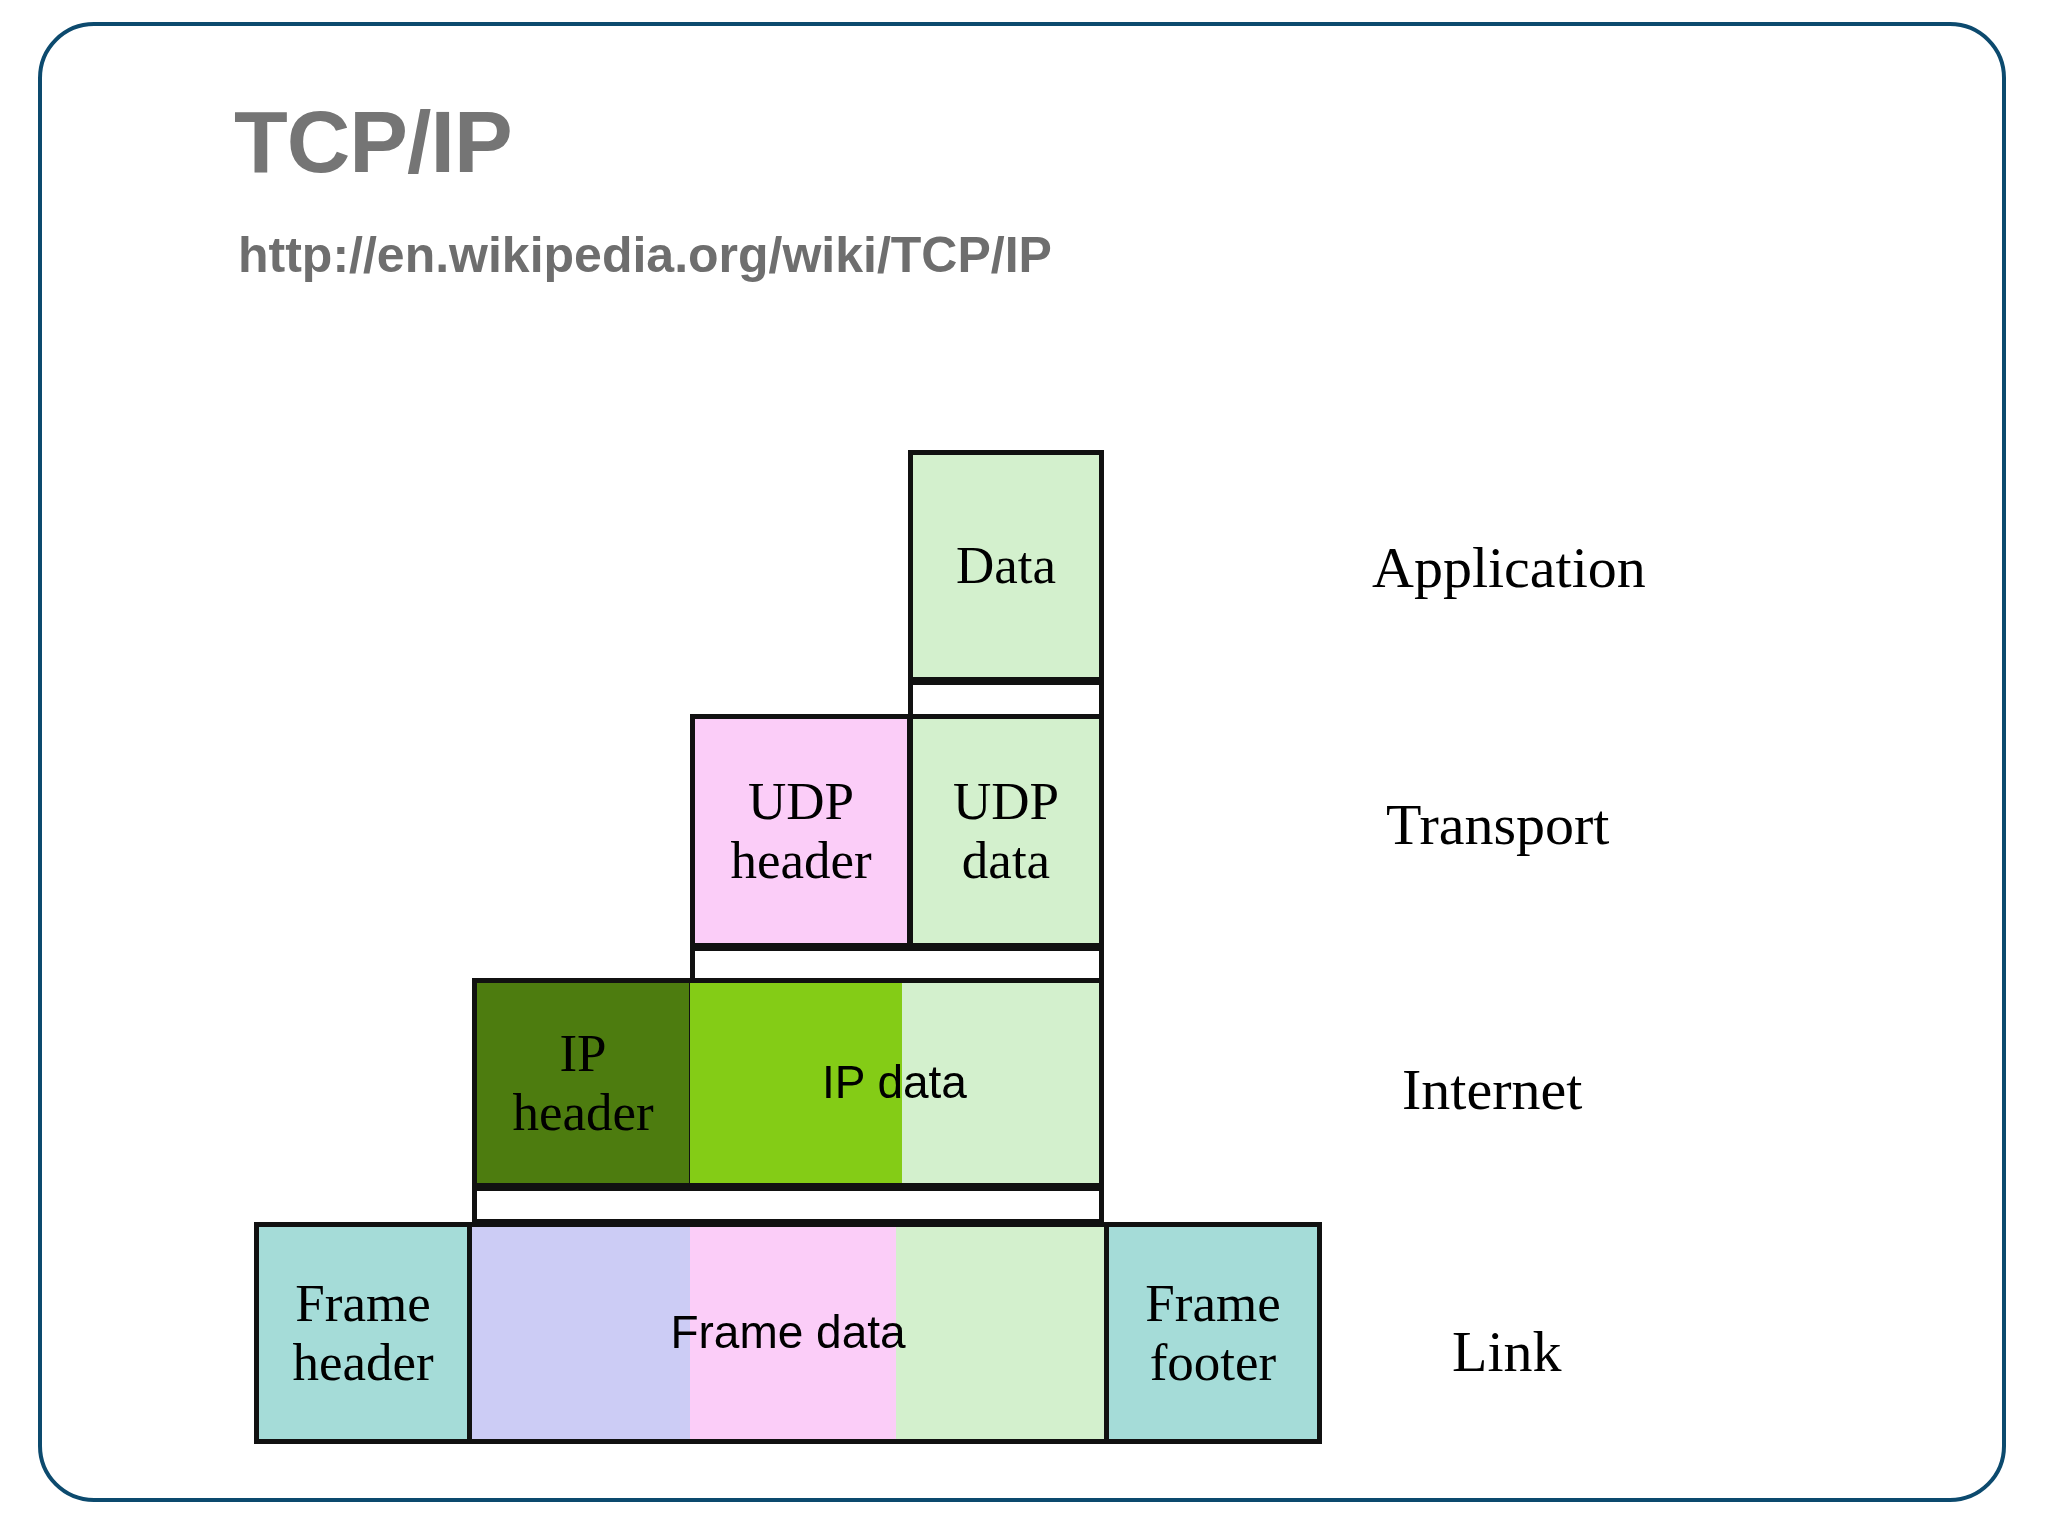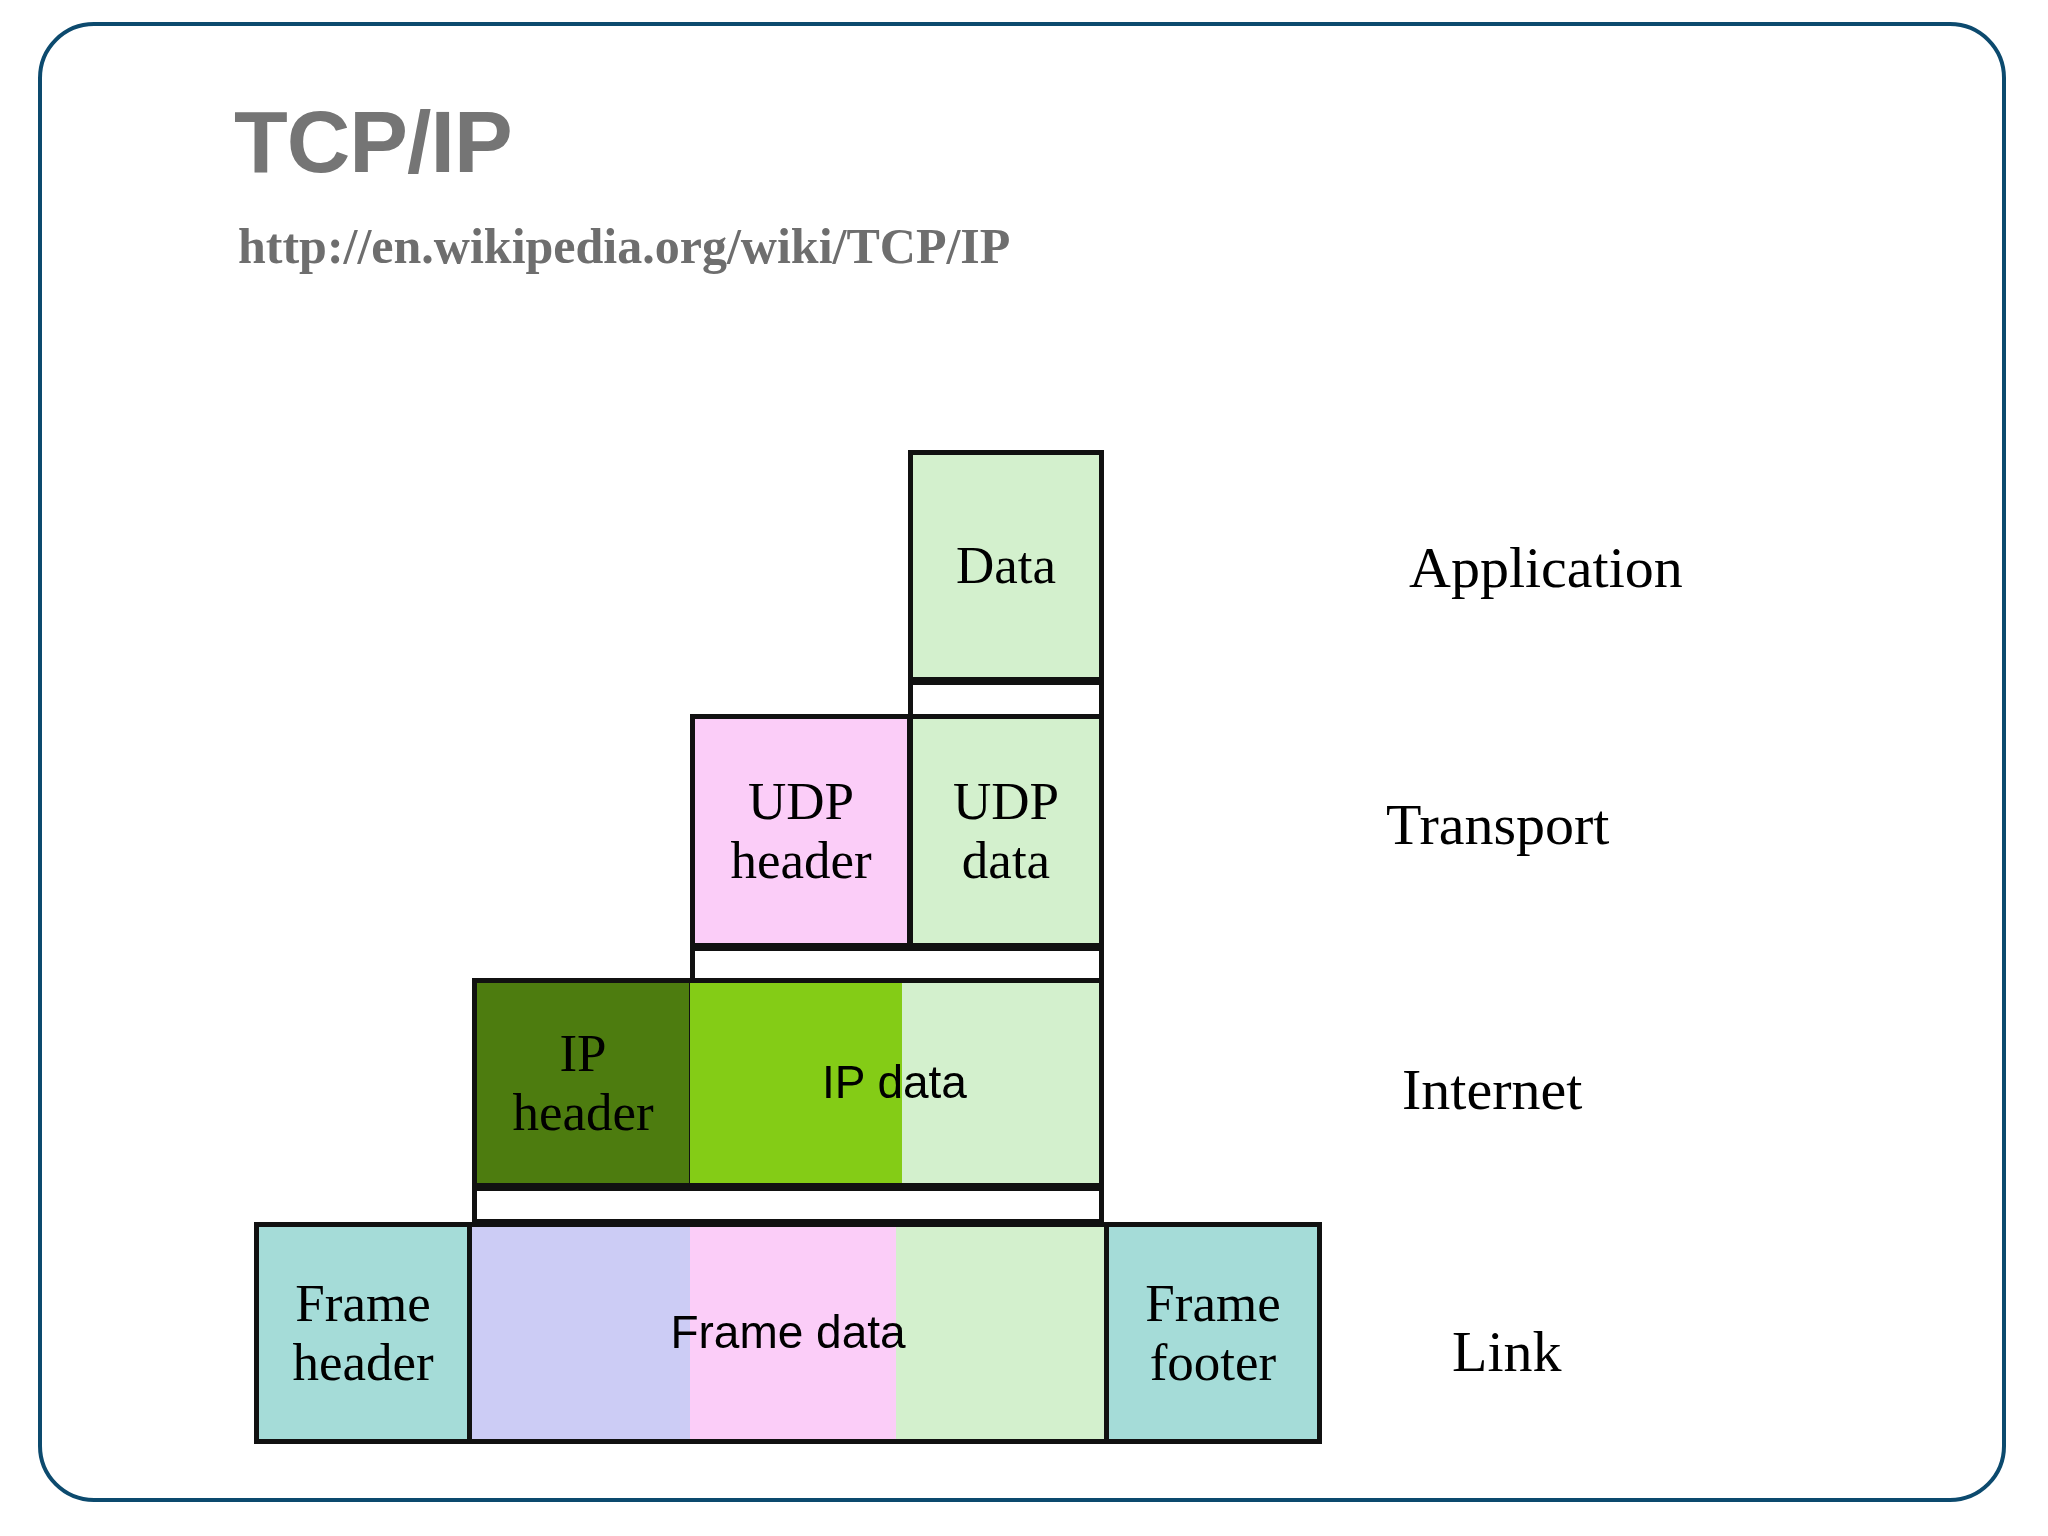--- a/index.html
+++ b/index.html
@@ -21,26 +21,25 @@
   
   #title{
     position:absolute;left:192px;top:72px;
     font-size:88px;font-weight:bold;
     color:#757575;
     letter-spacing:-1px;
     line-height:1;
     white-space:nowrap;
   }
   #subtitle{
-    position:absolute;left:196px;top:195px;
+    position:absolute;left:196px;top:204px;
     font-size:50px;font-weight:bold;
     color:#6e6e6e;
     line-height:1;
     white-space:nowrap;
-    font-family:Liberation Serif, serif;
   }
   
   #diagram{
     position:absolute;
     left:0;top:0;width:100%;height:100%;padding-left:28px;
   }
   .cell{
     position:absolute;
     box-sizing:border-box;
     border:5px solid #111111;
@@ -140,19 +139,19 @@
     <div class="cell" style="left:1062px;top:1196px;width:218px;height:222px;background:#a5dcd8;">
       <span>
         <span>Frame</span><br>
         <span>footer</span>
       </span>
     </div>
 
     <div style="position:absolute;left:212px;top:1196px;width:1068px;height:222px;
                 border:5px solid #111111;box-sizing:border-box;pointer-events:none;"></div>
 
-    <div class="labelcol" style="left:1330px;top:508px;margin-left:37px;">Application</div>
+    <div class="labelcol" style="left:1330px;top:508px;">Application</div>
     <div class="labelcol" style="left:1344px;top:765px;">Transport</div>
     <div class="labelcol" style="left:1360px;top:1030px;">Internet</div>
     <div class="labelcol" style="left:1410px;top:1292px;">Link</div>
 
   </div>
 </div>
 
 </body></html>

